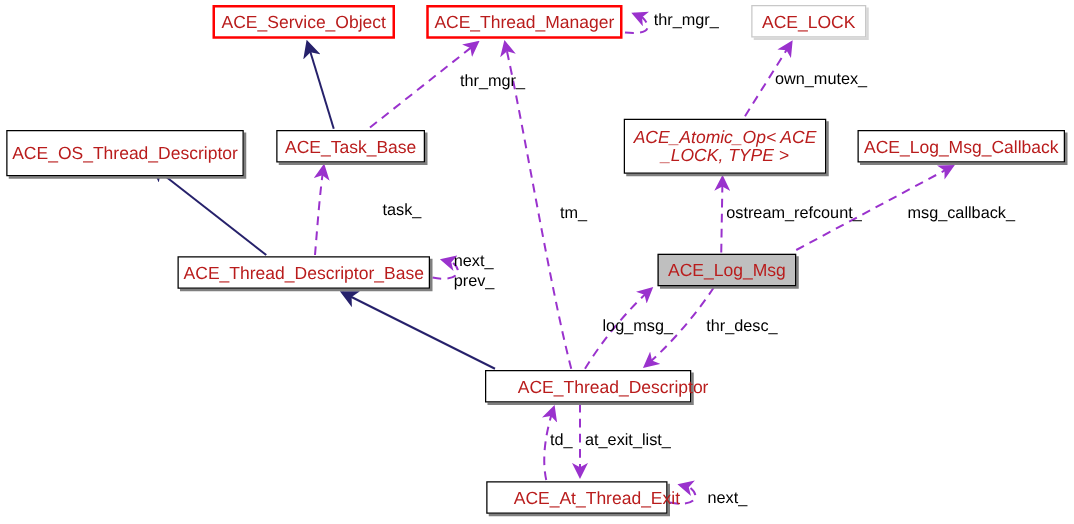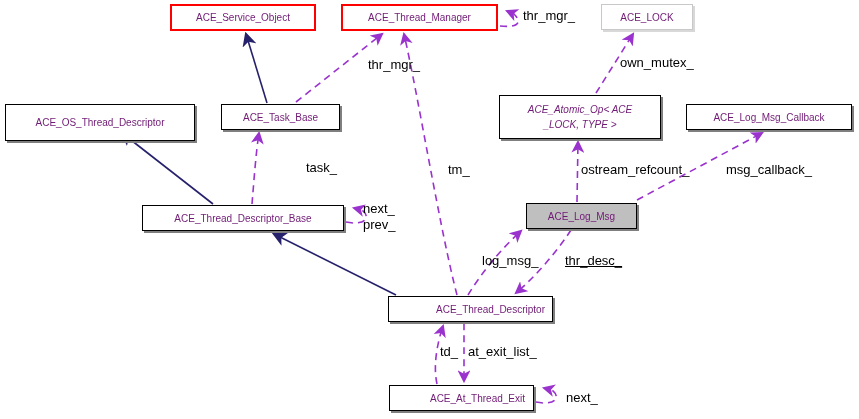--- a/index.html
+++ b/index.html
@@ -26,22 +26,22 @@
   }
   .node {
     position: absolute;
     box-sizing: border-box;
     background: #ffffff;
     border: 1px solid #000000;
     display: flex;
     align-items: center;
     justify-content: center;
     text-align: center;
-    color: #701a75;
-    font-size: 10px;
+    color: #b91c1c;
+    font-size: 14px;
     line-height: 15px;
     letter-spacing: 0px;
     white-space: pre;
     z-index: 5;
   }
   
   .node.shadow {
     box-shadow: 2px 2px 0 0 #7f7f7f;
   }
   .node.red {
@@ -154,21 +154,21 @@
   <div class="edge-label" style="left:581px; top:162px;">ostream_refcount_</div>
 
   <div class="edge-label" style="left:726px; top:162px;">msg_callback_</div>
 
   <div class="edge-label" style="left:363px; top:201px;">next_</div>
 
   <div class="edge-label" style="left:363px; top:217px;">prev_</div>
 
   <div class="edge-label" style="left:482px; top:253px;">log_msg_</div>
 
-  <div class="edge-label" style="left:565px; top:253px;text-decoration:underline;">thr_desc_</div>
+  <div class="edge-label" style="left:565px; top:253px;">thr_desc_</div>
 
   <div class="edge-label" style="left:440px; top:344px;">td_</div>
 
   <div class="edge-label" style="left:468px; top:344px;">at_exit_list_</div>
 
   <div class="edge-label" style="left:566px; top:390px;">next_</div>
 
 </div>
 
 </body></html>

